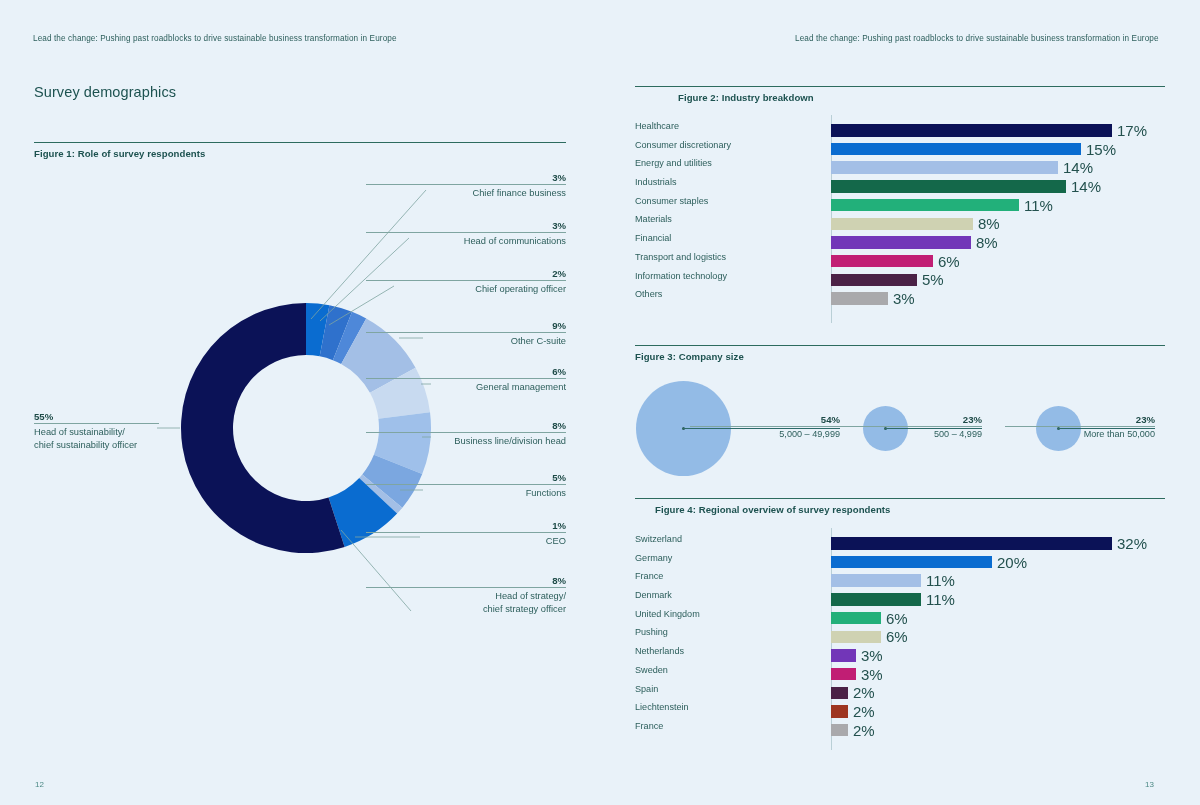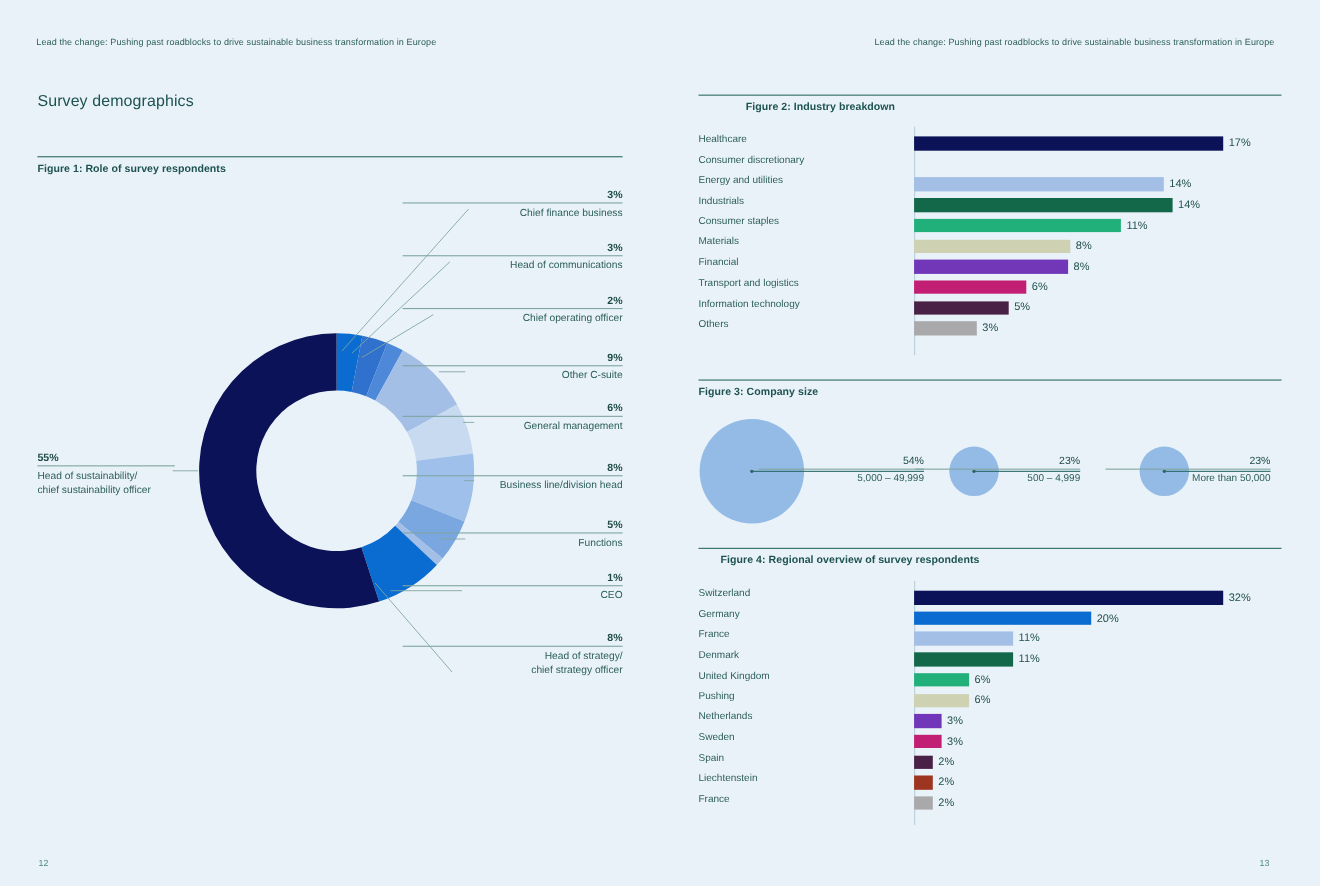--- a/index.html
+++ b/index.html
@@ -85,21 +85,21 @@
     white-space: nowrap;
   }
   .bar-track {
     position: relative; flex: 1; height: 18.7px;
     display: flex; align-items: center;
   }
   .bar {
     height: 12.5px;
   }
   .bar-val {
-    font-size: 10px; color: #23514e;
+    font-size: 15px; color: #23514e;
     margin-left: 5px; white-space: nowrap;
   }
   .axis-line {
     position: absolute; width: 0;
     border-left: 1px solid #b9cfd6;
   }
 
   
   .bubble-group { position: absolute; }
   .bubble {
@@ -108,21 +108,21 @@
   }
   .bubble-dot {
     position: absolute; width: 3px; height: 3px;
     border-radius: 50%; background: #2d5f5c;
   }
   .bubble-line {
     position: absolute; height: 0; border-top: 1px solid #2d6b6a;
   }
   .bubble-lab { position: absolute; text-align: right; }
   .bubble-lab .pct {
-    font-size: 9.6px; font-weight: normal; color: #1d4a47;
+    font-size: 9.6px; font-weight: bold; color: #1d4a47;
     display: block; line-height: 12px;
   }
   .bubble-lab .ul { height: 0; border-top: 0.9px solid #7fa5a1; }
   .bubble-lab .lbl {
     font-size: 9.1px; color: #2d5f5c; display: block;
     line-height: 13px; padding-top: 1px; white-space: nowrap;
   }
 </style>
 </head>
 <body>
@@ -248,20 +248,24 @@
   <div class="barchart" id="fig2-bars" style="left:635px; top:121px; width:530px;">
       <div class="bar-row">
         <div class="bar-name">Healthcare</div>
         <div class="bar-track">
           <div class="bar" style="width: 281px; background: rgb(11, 18, 87);"></div>
           <div class="bar-val">17%</div>
         </div>
       </div>
       <div class="bar-row">
         <div class="bar-name">Consumer discretionary</div>
+        <div class="bar-track">
+          <div class="bar" style="width: 250px; background: rgb(10, 108, 208);"></div>
+          <div class="bar-val">15%</div>
+        </div>
       </div>
       <div class="bar-row">
         <div class="bar-name">Energy and utilities</div>
         <div class="bar-track">
           <div class="bar" style="width: 227px; background: rgb(163, 191, 230);"></div>
           <div class="bar-val">14%</div>
         </div>
       </div>
       <div class="bar-row">
         <div class="bar-name">Industrials</div>

